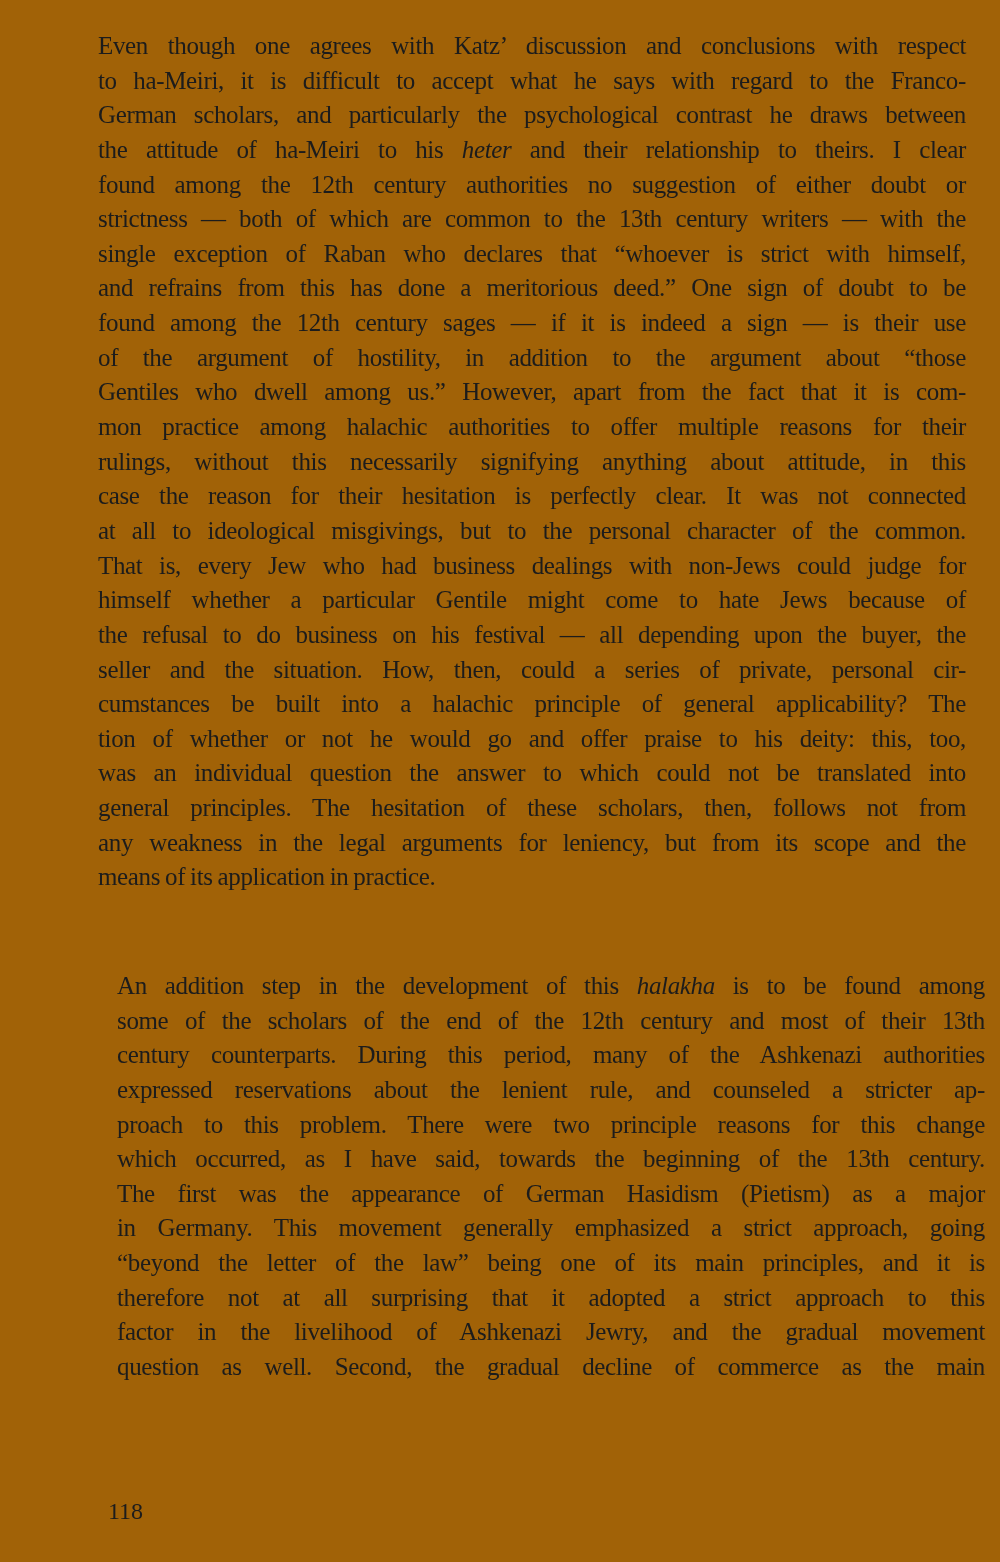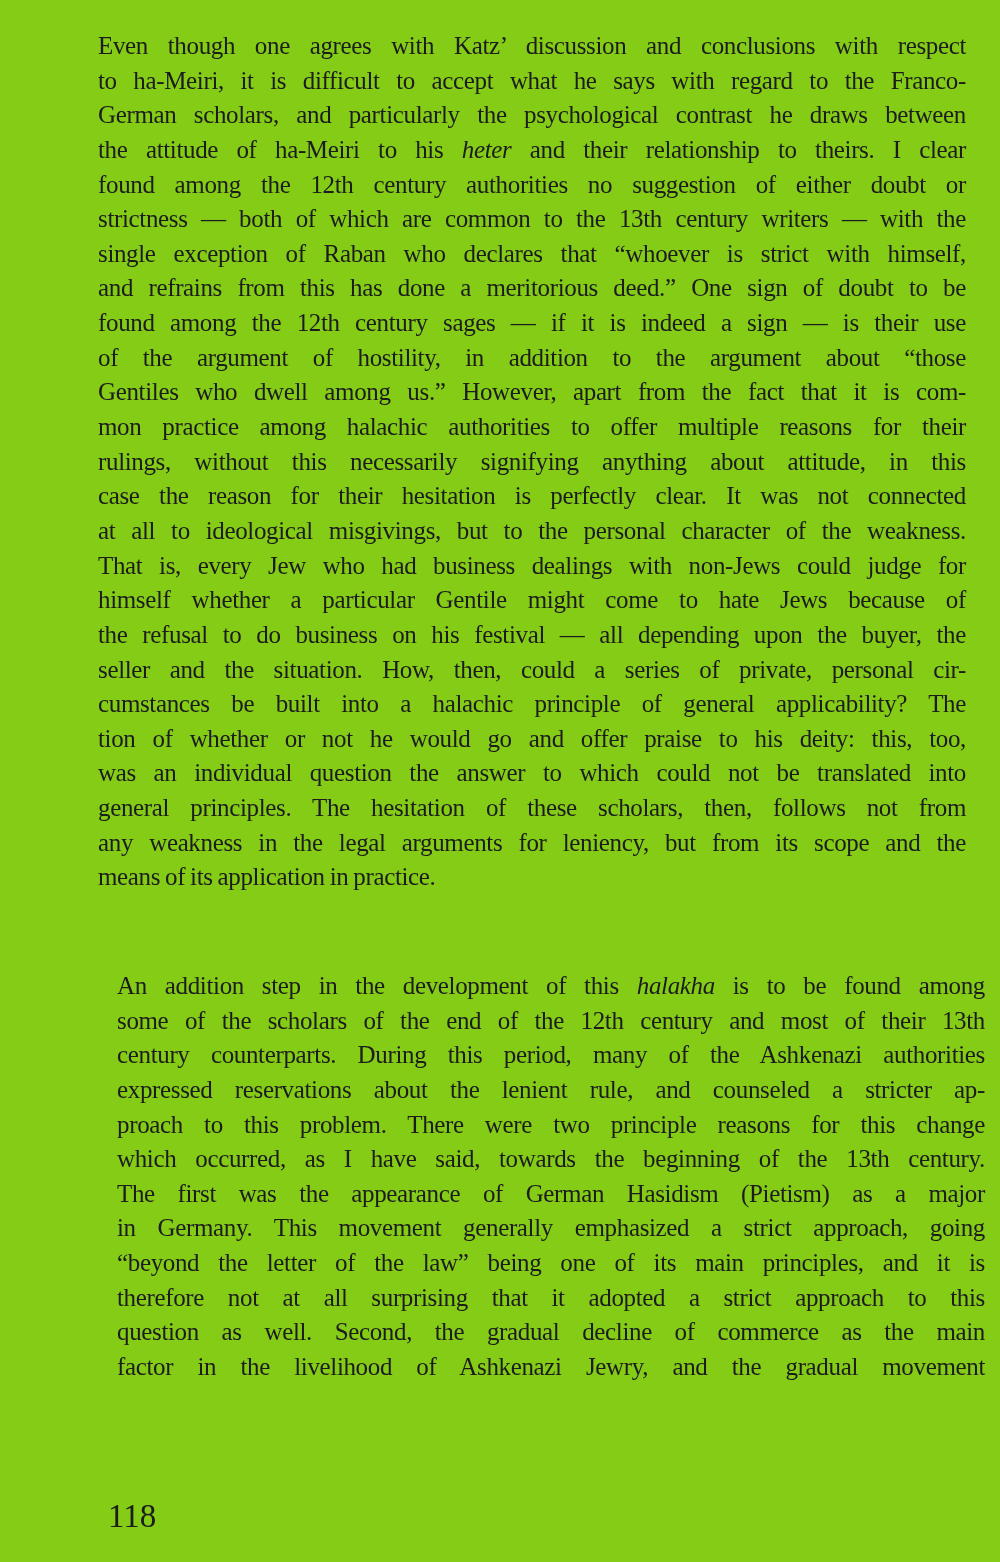--- a/index.html
+++ b/index.html
@@ -1,31 +1,31 @@
 <!DOCTYPE html>
 <html><head>
 <meta charset="utf-8">
 <style>
   html, body { margin: 0; padding: 0; background: #ffffff; }
   body { width: 1000px; height: 1562px; position: relative; overflow: hidden; }
-  .page { position: absolute; left: 0; top: 0; width: 1000px; height: 1562px; background: #84cc16; }
+  .page { position: absolute; left: 0; top: 0; width: 1000px; height: 1562px; background: #a16207; }
   .para { position: absolute; left: 98px; width: 868px; }
   .line {
     display: block; height: 34.65px; line-height: 34.65px;
     font-family: "Liberation Serif", "DejaVu Serif", serif;
     font-size: 25px; color: #1c1c1c; white-space: nowrap;
     text-align: justify; text-align-last: justify;
     letter-spacing: -0.35px; word-spacing: -1px;
   }
   .line.last { text-align-last: left; }
   .line i { }
   .pageno {
     position: absolute; left: 108px; top: 1498px;
     font-family: "Liberation Serif", "DejaVu Serif", serif;
-    font-size: 33px; color: #1c1c1c;
+    font-size: 24px; color: #1c1c1c;
   }
 </style>
 </head>
 <body>
 
 <div class="page">
   <div class="para" id="para-0" style="top:29px;">
       <span class="line">Even though one agrees with Katz’ discussion and conclusions with respect</span>
       <span class="line">to ha-Meiri, it is difficult to accept what he says with regard to the Franco-</span>
       <span class="line">German scholars, and particularly the psychological contrast he draws between</span>
@@ -33,21 +33,21 @@
       <span class="line">found among the 12th century authorities no suggestion of either doubt or</span>
       <span class="line">strictness — both of which are common to the 13th century writers — with the</span>
       <span class="line">single exception of Raban who declares that “whoever is strict with himself,</span>
       <span class="line">and refrains from this has done a meritorious deed.” One sign of doubt to be</span>
       <span class="line">found among the 12th century sages — if it is indeed a sign — is their use</span>
       <span class="line">of the argument of hostility, in addition to the argument about “those</span>
       <span class="line">Gentiles who dwell among us.” However, apart from the fact that it is com-</span>
       <span class="line">mon practice among halachic authorities to offer multiple reasons for their</span>
       <span class="line">rulings, without this necessarily signifying anything about attitude, in this</span>
       <span class="line">case the reason for their hesitation is perfectly clear. It was not connected</span>
-      <span class="line">at all to ideological misgivings, but to the personal character of the weakness.</span>
+      <span class="line">at all to ideological misgivings, but to the personal character of the common.</span>
       <span class="line">That is, every Jew who had business dealings with non-Jews could judge for</span>
       <span class="line">himself whether a particular Gentile might come to hate Jews because of</span>
       <span class="line">the refusal to do business on his festival — all depending upon the buyer, the</span>
       <span class="line">seller and the situation. How, then, could a series of private, personal cir-</span>
       <span class="line">cumstances be built into a halachic principle of general applicability? The</span>
       <span class="line">tion of whether or not he would go and offer praise to his deity: this, too,</span>
       <span class="line">was an individual question the answer to which could not be translated into</span>
       <span class="line">general principles. The hesitation of these scholars, then, follows not from</span>
       <span class="line">any weakness in the legal arguments for leniency, but from its scope and the</span>
       <span class="line last">means of its application in practice.</span>
@@ -56,17 +56,17 @@
       <span class="line"><span>An addition step in the development of this </span><i>halakha</i><span> is to be found among</span></span>
       <span class="line">some of the scholars of the end of the 12th century and most of their 13th</span>
       <span class="line">century counterparts. During this period, many of the Ashkenazi authorities</span>
       <span class="line">expressed reservations about the lenient rule, and counseled a stricter ap-</span>
       <span class="line">proach to this problem. There were two principle reasons for this change</span>
       <span class="line">which occurred, as I have said, towards the beginning of the 13th century.</span>
       <span class="line">The first was the appearance of German Hasidism (Pietism) as a major</span>
       <span class="line">in Germany. This movement generally emphasized a strict approach, going</span>
       <span class="line">“beyond the letter of the law” being one of its main principles, and it is</span>
       <span class="line">therefore not at all surprising that it adopted a strict approach to this</span>
+      <span class="line">factor in the livelihood of Ashkenazi Jewry, and the gradual movement</span>
       <span class="line">question as well. Second, the gradual decline of commerce as the main</span>
-      <span class="line">factor in the livelihood of Ashkenazi Jewry, and the gradual movement</span>
     </div>
   <div class="pageno">118</div>
 </div>
 
 </body></html>

